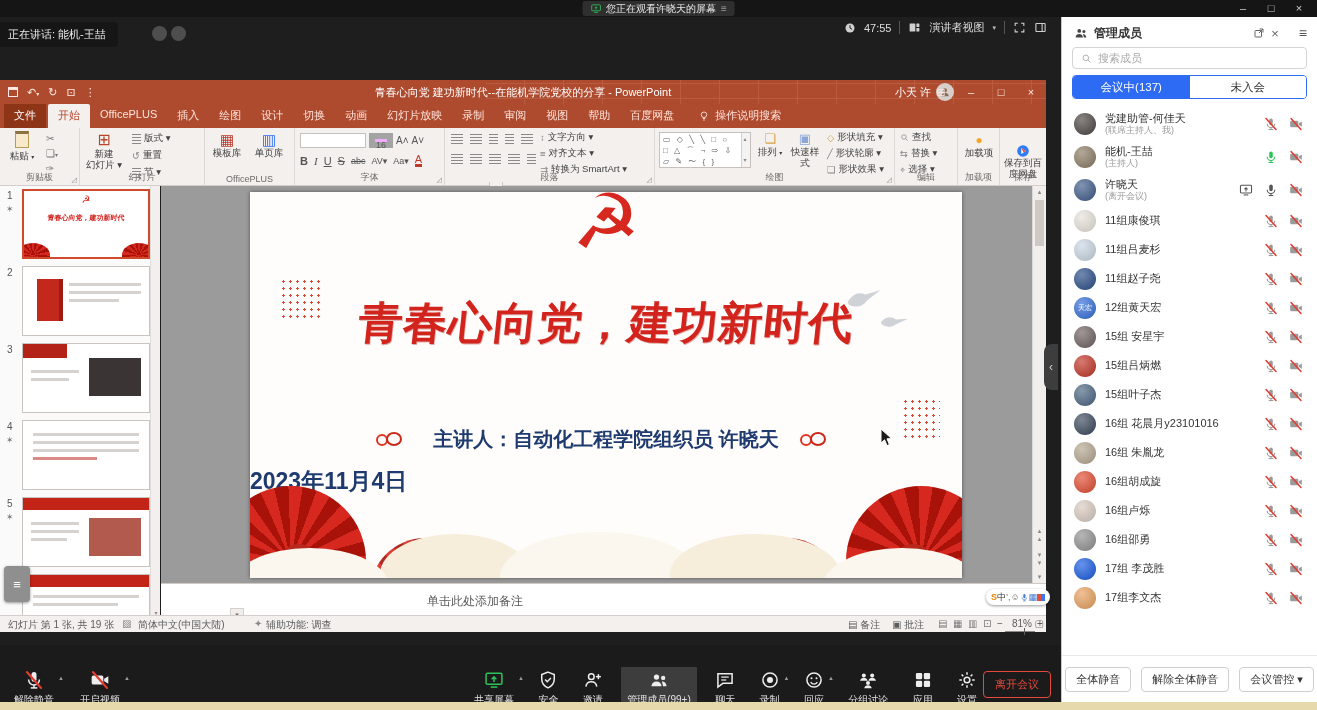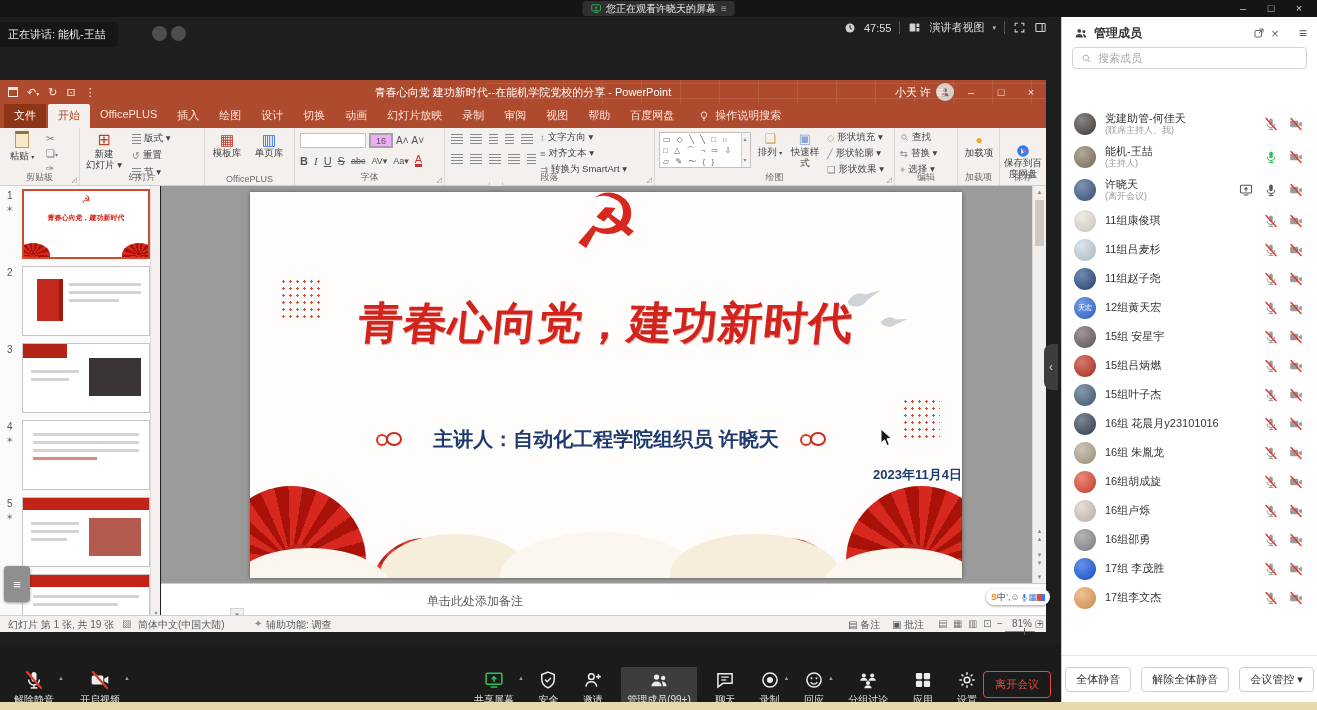--- a/index.html
+++ b/index.html
@@ -45,21 +45,21 @@
 
   #ribbon{left:0;top:128px;width:1046px;height:58px;background:#f3f0ee;border-bottom:1px solid #d3cecb;color:#3f3f3f;}
   .rgroup{position:absolute;top:0;height:57px;border-right:1px solid #ddd8d5;}
   .rgroup .glabel{position:absolute;bottom:1px;left:0;right:0;text-align:center;font-size:9px;color:#6e6a68;}
   .rgroup .dlg{position:absolute;right:2px;bottom:1px;font-size:7px;color:#8a8a8a;}
   .bigbtn{position:absolute;top:3px;width:40px;text-align:center;font-size:9.5px;color:#3f3f3f;line-height:1.15;}
   .mini{font-size:9.5px;color:#444;display:flex;align-items:center;gap:3px;white-space:nowrap;}
   .ric{display:inline-block;width:12px;height:10px;background:repeating-linear-gradient(#8a8a8a 0 1px,transparent 1px 3px);}
   .ric.sm{width:9px;}
   .fontbox{width:66px;height:15px;background:#fff;border:1px solid #c6c1bd;font-size:9px;color:#777;padding:1px 3px;}
-  .sizebox{width:24px;height:15px;background:#f0abfc;border:2px solid #a3a3a3;font-size:9px;color:#555;text-align:center;line-height:13px;}
+  .sizebox{width:24px;height:15px;background:#f0abfc;border:6px solid #a3a3a3;font-size:9px;color:#555;text-align:center;line-height:13px;}
   .shapebox{position:absolute;left:4px;top:4px;width:92px;height:36px;background:#fff;border:1px solid #c6c1bd;
     font-size:8px;color:#666;line-height:11px;padding:1px 10px 1px 3px;letter-spacing:2px;white-space:nowrap;overflow:hidden;}
   .shapebox .sb-scroll{position:absolute;right:0;top:0;bottom:0;width:9px;border-left:1px solid #d5d0cc;background:#f5f3f1;font-size:6px;color:#888;
     display:flex;flex-direction:column;align-items:center;justify-content:space-between;padding:1px 0;}
   #ribbon-pin{left:489px;top:182px;width:14px;height:11px;background:#f3f0ee;border:1px solid #cfcac6;border-top:none;color:#777;
     font-size:7px;text-align:center;line-height:9px;}
   #ribbon-collapse{left:1030px;top:170px;font-size:9px;color:#6e6a68;}
 
   
   #thumbs{left:0;top:186px;width:160px;height:432px;background:#fbfafa;border-right:1px solid #d8d4d2;overflow:hidden;}
@@ -84,21 +84,21 @@
   
   #editor{left:161px;top:186px;width:871px;height:397px;background:#9b9b9b;}
   #slide{left:250px;top:192px;width:712px;height:386px;background:#fffdfb;box-shadow:0 0 4px rgba(0,0,0,.45);overflow:hidden;}
   #slide .emblem{position:absolute;left:0;right:0;top:-8px;text-align:center;font-size:76px;color:#d6281e;line-height:1;}
   #slide .dots{position:absolute;background-image:radial-gradient(#d8422f 1.2px,transparent 1.4px);background-size:7px 7px;opacity:.95;}
   #slide .dots.dl{left:30px;top:86px;width:44px;height:40px;}
   #slide .dots.dr{left:652px;top:206px;width:38px;height:40px;}
   #slide-title{position:absolute;left:0;right:0;top:102px;text-align:center;font-size:44px;font-weight:900;color:#d3231d;
     transform:skewX(-6deg);letter-spacing:1px;text-shadow:1px 1px 0 rgba(160,20,10,.35);}
   #slide-presenter{position:absolute;left:0;right:0;top:234px;text-align:center;font-size:20px;font-weight:bold;color:#1e3a6e;}
-  #slide-date{position:absolute;left:0;right:0;top:274px;text-align:right;font-size:13px;font-weight:bold;color:#1e3a6e;}
+  #slide-date{position:absolute;left:0;right:0;top:274px;text-align:left;font-size:23px;font-weight:bold;color:#1e3a6e;}
   .swirl{position:absolute;width:30px;height:14px;}
   .swirl i{position:absolute;border:2px solid #e03422;border-radius:50%;}
   .swirl i:nth-child(1){left:0;top:2px;width:12px;height:12px;}
   .swirl i:nth-child(2){left:10px;top:0;width:16px;height:14px;border-color:#c9281a;}
   .deco-band{position:absolute;left:0;right:0;bottom:0;height:80px;}
   .fan{position:absolute;border-radius:50%;background:repeating-conic-gradient(from -90deg,#d6281e 0 11deg,#a81208 11deg 22deg);}
   .flower{position:absolute;border-radius:50%;background:#b9281c;}
   .leaf{position:absolute;border-radius:50%;background:#2e6e62;}
   .cloud{position:absolute;border-radius:50%;background:#f6eddb;}
   .cloud.w{background:#fbf7ef;}
@@ -821,20 +821,24 @@
         </svg>
       <span style="font-weight:normal;color:#666;font-size:13px">×</span>
       <span style="font-weight:normal;color:#555;font-size:14px;margin-left:14px">≡</span>
     </div>
     <div id="sb-search">
       <svg class="ic" width="11" height="11" style="color:#a8a8a8">
           <use href="#i-search"></use>
         </svg>
       <span>搜索成员</span>
     </div>
+    <div id="sb-tabs">
+        <span class="stab on">会议中(137)</span>
+        <span class="stab">未入会</span>
+      </div>
     <div id="member-list">
         <div class="m-row two">
           <span class="avatar" style="background-color:#4a4440"></span>
           <span class="m-names">
             <span class="m-name">党建助管-何佳天</span>
             <span class="m-sub">(联席主持人、我)</span>
           </span>
           <span class="m-icons">
             <span class="istack">
               <svg class="ic" width="14" height="14" style="color:#9a9a9a">

